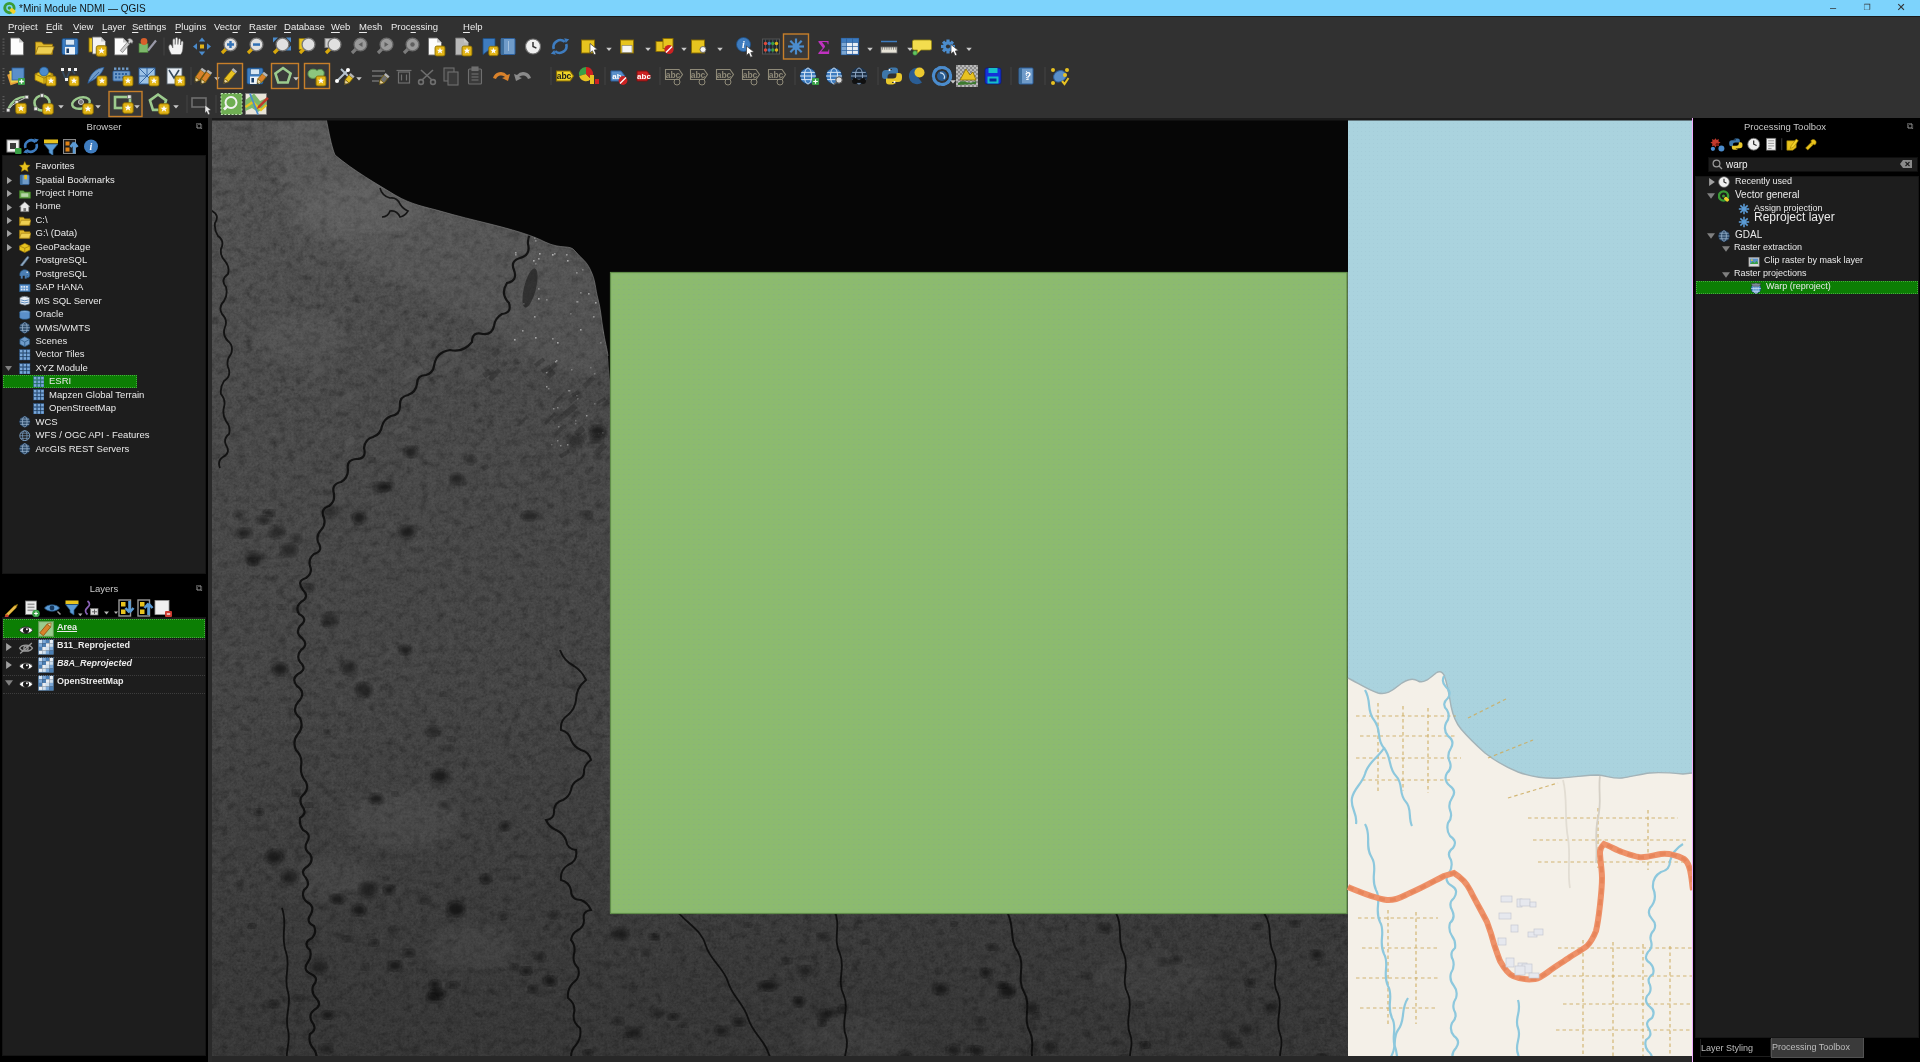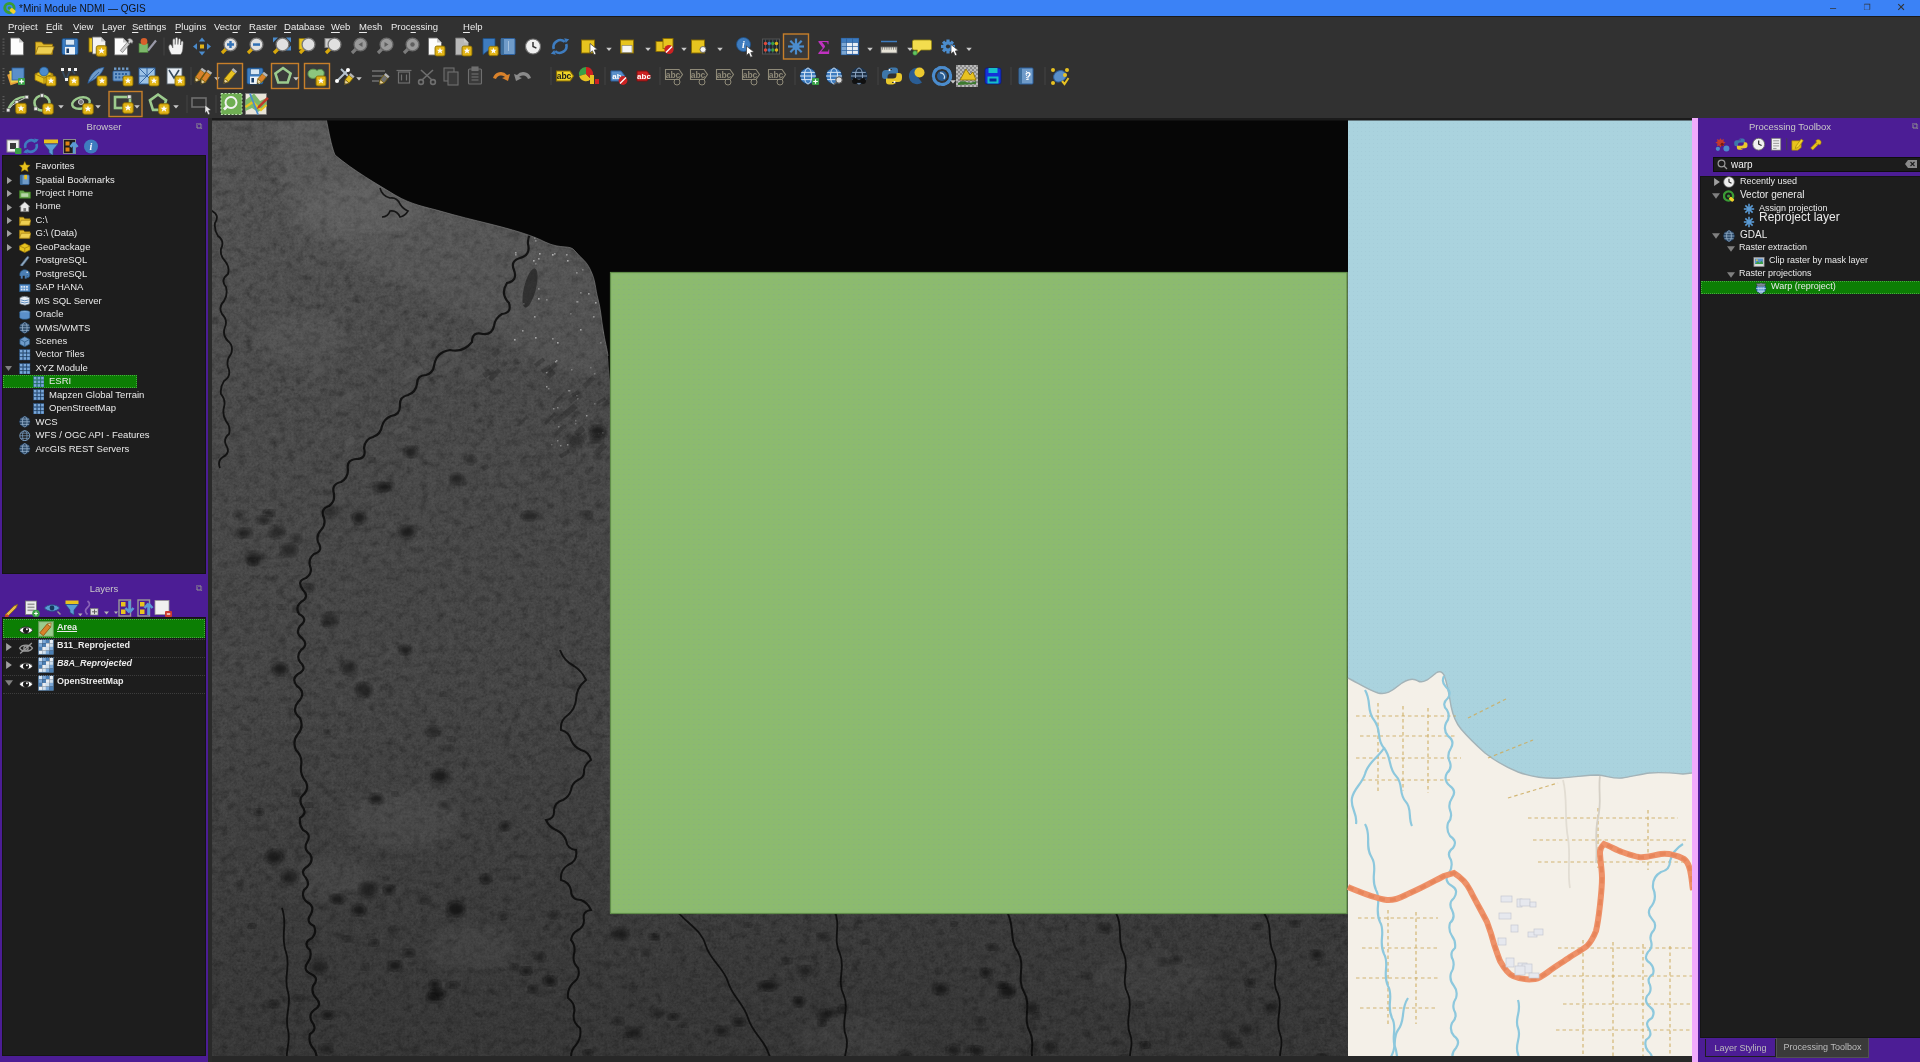--- a/index.html
+++ b/index.html
@@ -1,28 +1,28 @@
 <!DOCTYPE html>
 <html><head><meta charset="utf-8"><title>QGIS</title>
 <style>
 *{margin:0;padding:0;box-sizing:border-box;-webkit-font-smoothing:antialiased}
 html,body{width:1920px;height:1062px;overflow:hidden;background:#313131;font-family:"Liberation Sans",sans-serif}
-#titlebar{position:absolute;left:0;top:0;width:1920px;height:16px;background:#3b82f6;color:#000}
+#titlebar{position:absolute;left:0;top:0;width:1920px;height:16px;background:#7dd3fc;color:#000}
 #titletext{position:absolute;left:19px;top:2.5px;font-size:10px;color:#111}
 .wb{position:absolute;top:1px;font-size:11px;width:14px;text-align:center;color:#333}
 #menubar{position:absolute;left:0;top:16px;width:1920px;height:17px;background:#313131;border-top:1px solid #1a1a1a}
 .mi{position:absolute;top:3.5px;font-size:9.5px;color:#ececec}
 .mi span{text-decoration:underline;text-underline-offset:2px}
 #tbar{position:absolute;left:0;top:33px}
-.dock{position:absolute;background:#4c1d95;font-size:11.5px;color:#e8e8e8}
+.dock{position:absolute;background:#000000;font-size:11.5px;color:#e8e8e8}
 .ptitle{position:absolute;text-align:center;color:#c9c9c9;font-size:9.5px}
 .well{position:absolute;background:#1d1d1d;border:1px solid #151515}
 .trow{position:absolute;white-space:nowrap;color:#eaeaea;font-size:9.5px}
 #canvas{position:absolute;left:212px;top:118px}
-.tab{position:absolute;font-size:9px;color:#bdbdbd;text-align:center;padding-top:4px}
+.tab{position:absolute;font-size:9px;color:#bdbdbd;text-align:left;padding-top:4px}
 #ldborder{position:absolute;left:208px;top:118px;width:4px;height:944px;background:#2a2a2a}
 </style></head>
 <body>
 <div id="titlebar">
  <svg style="position:absolute;left:3px;top:1px" width="14" height="14" viewBox="0 0 24 24">
       <circle cx="11" cy="12" r="8" fill="none" stroke="#3a9c35" stroke-width="5"></circle>
       <circle cx="11" cy="12" r="3" fill="#3a9c35"></circle>
       <rect x="12" y="13" width="10" height="7" rx="2" fill="#f3d22b" transform="rotate(40 16 16)"></rect>
     </svg>
  <div id="titletext">*Mini Module NDMI — QGIS</div>
@@ -1337,21 +1337,21 @@
       <rect x="158" y="840" width="8" height="9" fill="#e6e8ee" stroke="#c5c8d2" stroke-width="0.7"></rect>
       <rect x="182" y="784" width="6" height="5" fill="#e6e8ee" stroke="#c5c8d2" stroke-width="0.7"></rect>
       <rect x="186" y="811" width="9" height="6" fill="#e6e8ee" stroke="#c5c8d2" stroke-width="0.7"></rect>
       <rect x="163" y="807" width="7" height="7" fill="#e6e8ee" stroke="#c5c8d2" stroke-width="0.7"></rect>
       <rect x="167" y="848" width="10" height="9" fill="#e6e8ee" stroke="#c5c8d2" stroke-width="0.7"></rect>
       <rect x="181" y="855" width="10" height="5" fill="#e6e8ee" stroke="#c5c8d2" stroke-width="0.7"></rect>
     </g>
     <rect x="0" y="0" width="1480" height="2.5" fill="#1b1b1b"></rect>
     <rect x="0" y="938" width="1480" height="6" fill="#282828"></rect>
   </svg>
-<div id="rightdock" class="dock" style="left:1692px;top:118px;width:228px;height:944px;border-left:6px solid #f0abfc">
+<div id="rightdock" class="dock" style="left:1692px;top:118px;width:228px;height:944px;border-left:1px solid #f0abfc">
     <div class="ptitle" style="top:3px;left:-22px;width:228px">Processing Toolbox</div>
     <div style="position:absolute;left:214px;top:3px;color:#909090;font-size:9px">⧉</div>
     <div style="position:absolute;left:8px;top:16px;transform:scale(0.85);transform-origin:0 0">
       <svg style="position:absolute;left:0px;top:0px" width="150" height="24">
         <g transform="translate(19,12)">
           <path d="M-6,-6 l2.5,1 1.5,-2 1.5,2 2.5,-1 -0.5,2.8 2.5,1.2 -2.5,1.5 0.5,2.5 -2.8,-0.5 -1.2,2.5 -1.5,-2.5 -2.5,0.8 0.5,-2.8 -2.5,-1.5 2.5,-1.2 Z" fill="#c33a2c"></path>
           <circle r="1.8" fill="#7a1a10"></circle>
           <circle cx="5" cy="5" r="3.5" fill="#4b8ccd"></circle>
           <circle cx="-5" cy="5.5" r="2.5" fill="#4b8ccd"></circle>
         </g>

